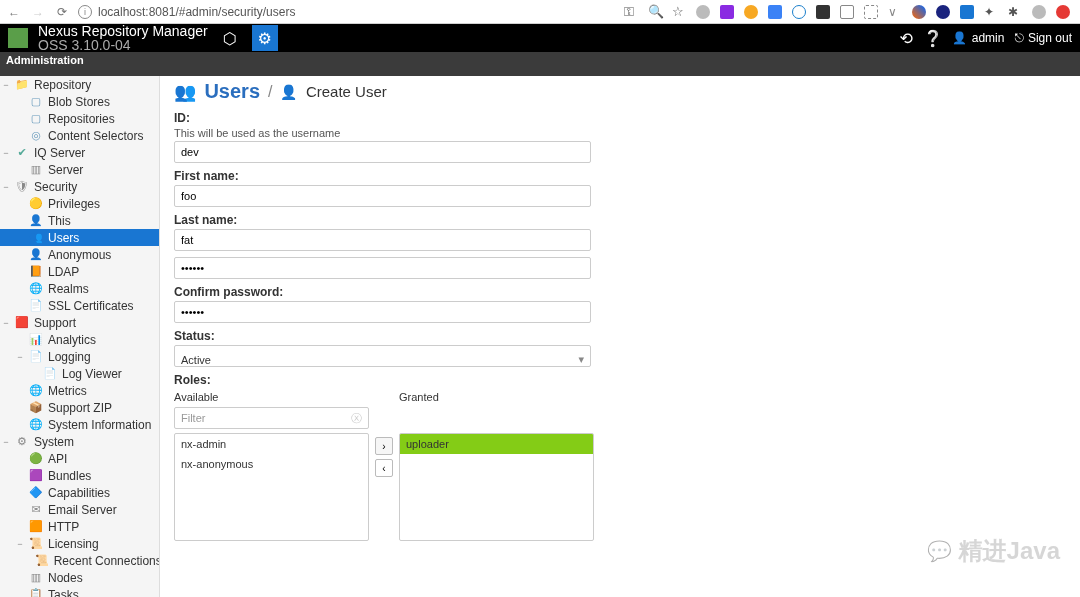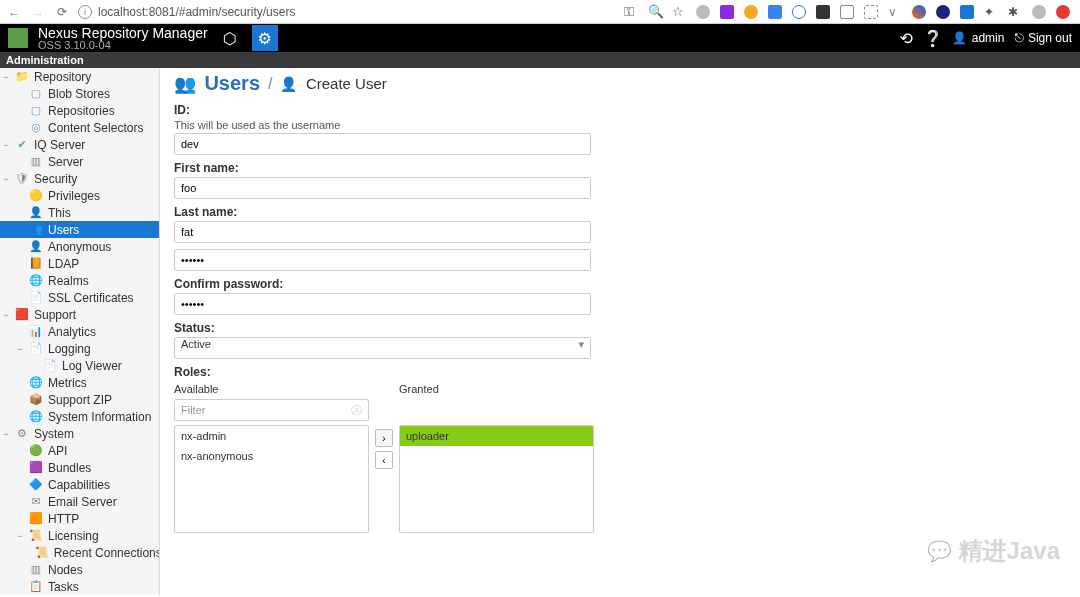--- a/index.html
+++ b/index.html
@@ -11,29 +11,29 @@
 .browser-bar .url-wrap { flex: 1; display: flex; align-items: center; gap: 6px; color: #555; font-size: 12px; }
 .browser-bar .url-wrap .info { width: 14px; height: 14px; border: 1px solid #888; border-radius: 50%; display: inline-flex; align-items: center; justify-content: center; font-size: 9px; color: #888; }
 .browser-bar .ext-icons { display: flex; align-items: center; gap: 10px; padding-right: 4px; }
 .browser-bar .ext-icons span { width: 14px; height: 14px; border-radius: 2px; display: inline-block; }
 
 
 .app-header { height: 28px; background: #000; display: flex; align-items: center; color: #fff; padding: 0 8px; gap: 10px; }
 .app-header .logo { width: 20px; height: 20px; background: #5a9e49; }
 .app-header .brand { display: flex; flex-direction: column; line-height: 1; }
 .app-header .brand-title { font-size: 14px; color: #fff; font-weight: normal; }
-.app-header .brand-sub { font-size: 11px; color: #aaa; }
+.app-header .brand-sub { font-size: 14px; color: #aaa; }
 .app-header .cube { width: 24px; height: 24px; background: #000; display: flex; align-items: center; justify-content: center; }
 .app-header .gear-box { width: 26px; height: 26px; background: #1976d2; display: flex; align-items: center; justify-content: center; }
 .app-header .search-pill { flex: 0 0 140px; height: 20px; background: #2a2a2a; border-radius: 3px; display: flex; align-items: center; padding: 0 8px; color: #888; font-size: 11px; gap: 6px; }
 .app-header .spacer { flex: 1; }
 .app-header .hdr-item { display: flex; align-items: center; gap: 4px; font-size: 12px; }
 
 
-.admin-label { height: 16px; background: #3b3b3b; color: #fff; font-size: 11px; font-weight: bold; padding: 2px 6px; }
+.admin-label { height: 24px; background: #3b3b3b; color: #fff; font-size: 11px; font-weight: bold; padding: 2px 6px; }
 
 
 .main { display: flex; height: calc(597px - 24px - 28px - 18px); }
 .sidebar { width: 160px; background: #f5f5f5; border-right: 1px solid #ddd; overflow-y: auto; font-size: 12px; }
 .tree-item { display: flex; align-items: center; gap: 5px; height: 17px; padding: 0 4px; cursor: pointer; white-space: nowrap; }
 .tree-item.active { background: #1976d2; color: #fff; }
 .tree-item .expander { width: 8px; text-align: center; color: #888; font-size: 9px; }
 .tree-item .icon { width: 14px; height: 14px; display: inline-flex; align-items: center; justify-content: center; font-size: 11px; }
 .tree-item .label { }
 .indent-0 { padding-left: 2px; }
@@ -46,21 +46,21 @@
 .page-head .users-icon { font-size: 18px; }
 .page-head .users-link { color: #2a6ebe; font-weight: bold; font-size: 20px; }
 .page-head .sep { color: #888; font-size: 16px; }
 .page-head .create-icon { font-size: 14px; }
 .page-head .create-txt { font-size: 15px; color: #333; }
 
 .form-group { margin-bottom: 6px; }
 .form-label { font-size: 12px; font-weight: bold; color: #333; display: block; margin-bottom: 2px; }
 .form-hint { font-size: 11px; color: #555; margin-bottom: 2px; }
 .form-input { width: 417px; height: 22px; border: 1px solid #ccc; border-radius: 2px; padding: 0 6px; font-size: 11px; }
-.form-select { width: 417px; height: 22px; border: 1px solid #ccc; border-radius: 2px; background: #fff; padding: 0 6px; font-size: 11px; display:flex; align-items:flex-start; justify-content:space-between; }
+.form-select { width: 417px; height: 22px; border: 1px solid #ccc; border-radius: 2px; background: #fff; padding: 0 6px; font-size: 11px; display:flex; align-items:flex-end; justify-content:space-between; }
 
 .roles-row { display: flex; gap: 6px; margin-top: 4px; }
 .roles-col { width: 195px; }
 .roles-col .hdr { font-size: 11px; color: #333; margin-bottom: 4px; }
 .filter-box { width: 195px; height: 22px; border: 1px solid #ccc; border-radius: 2px; padding: 0 6px; font-size: 11px; display:flex; align-items:center; justify-content:space-between; color:#999; margin-bottom:4px;}
 .list-box { width: 195px; height: 108px; border: 1px solid #ccc; border-radius: 2px; font-size: 11px; overflow: hidden; }
 .list-box .li { padding: 4px 6px; cursor: pointer; }
 .list-box .li.granted { background: #84cc16; }
 .move-btns { width: 18px; padding-top: 46px; display: flex; flex-direction: column; gap: 4px; }
 .move-btns button { width: 18px; height: 18px; border: 1px solid #bbb; background: #fff; border-radius: 2px; font-size: 10px; cursor:pointer; }

